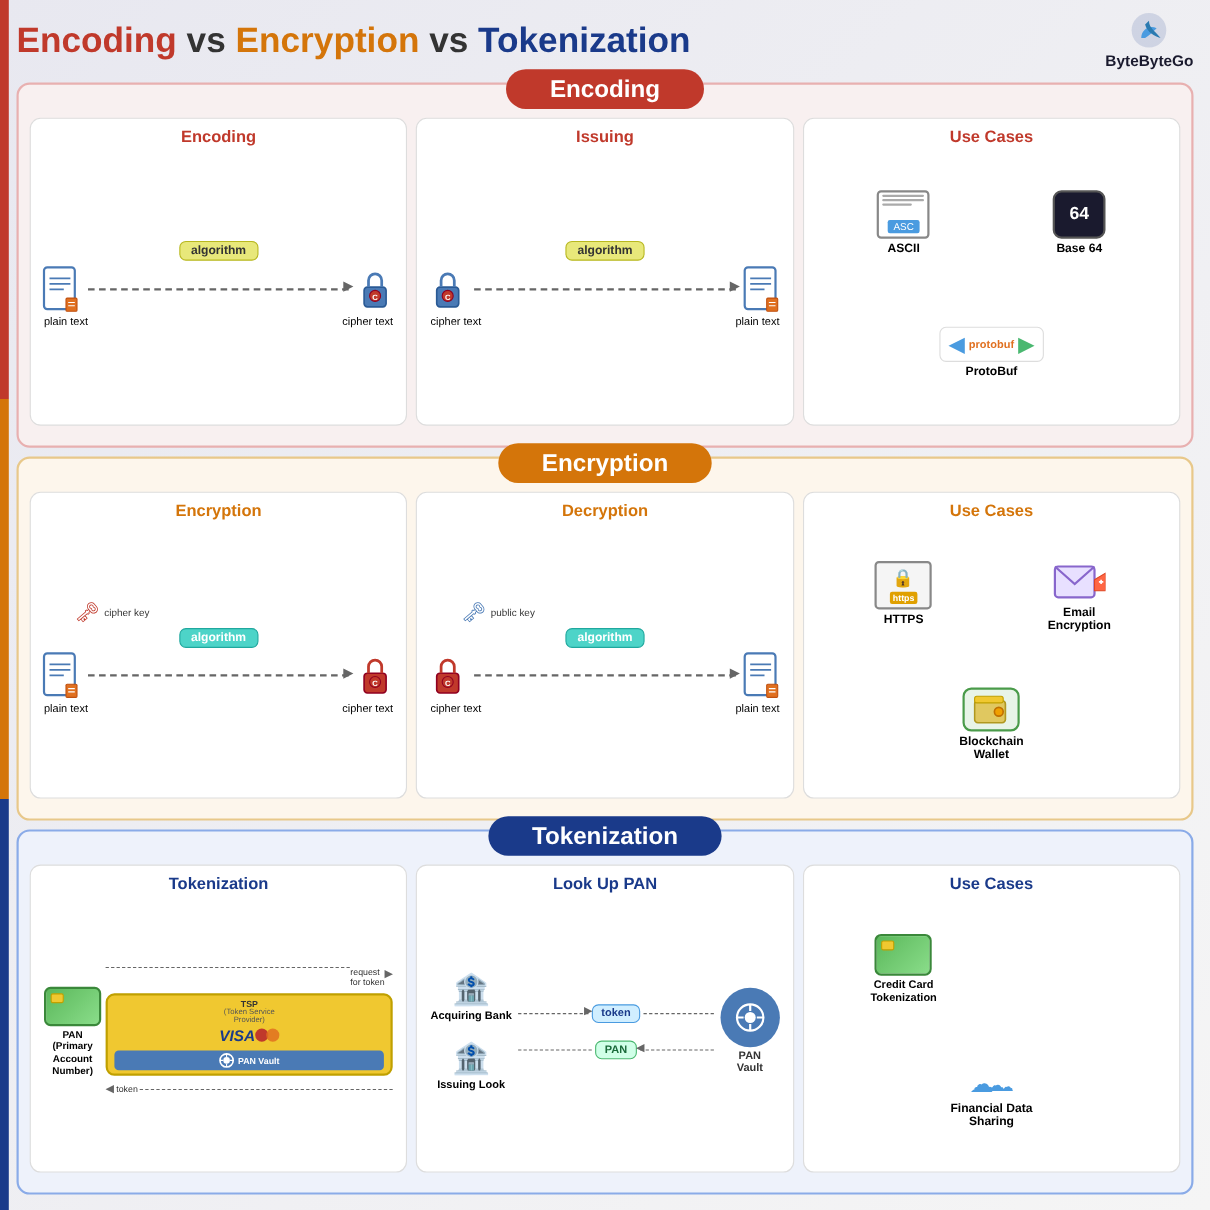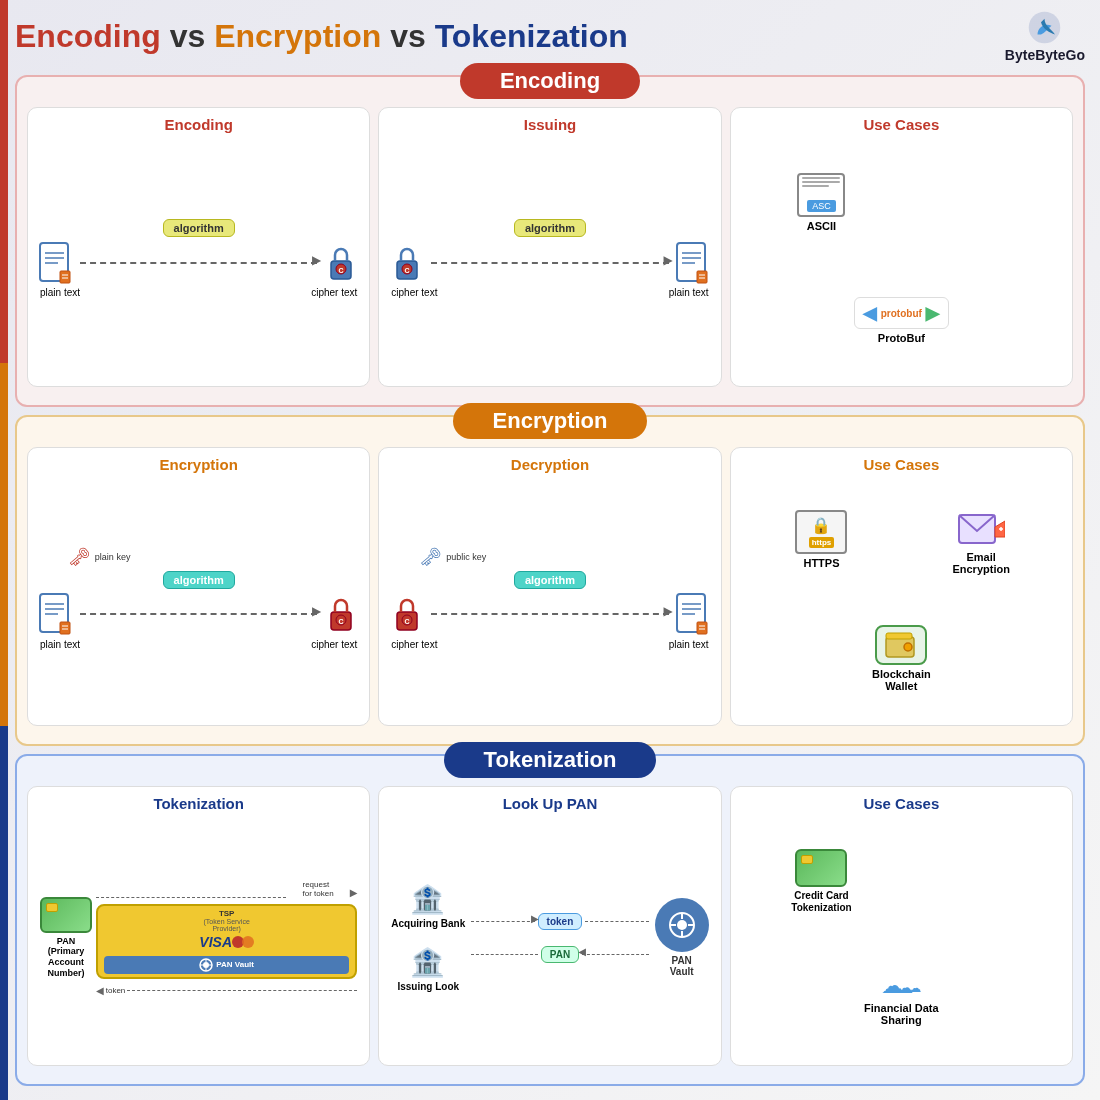--- a/index.html
+++ b/index.html
@@ -245,20 +245,26 @@
               <div style="position:absolute; top:2px; left:3px; right:3px; display:flex; flex-direction:column; gap:2px;">
                 <div style="height:2px; background:#aaa; border-radius:1px;"></div>
                 <div style="height:2px; background:#aaa; border-radius:1px;"></div>
                 <div style="height:2px; background:#aaa; width:70%; border-radius:1px;"></div>
               </div>
               <div style="background:#4a9be0; color:white; font-size:9px; font-weight:400; padding:1px 5px; border-radius:2px;">ASC</div>
             </div>
             <span style="font-size:11px; font-weight:600;">ASCII</span>
           </div>
 
+          <div style="display:flex; flex-direction:column; align-items:center; gap:3px;">
+            <div style="width:48px; height:44px; background:#1a1a2e; border-radius:8px; display:flex; align-items:center; justify-content:center; border:2px solid #555;">
+              <span style="font-size:16px; font-weight:900; color:white;">64</span>
+            </div>
+            <span style="font-size:11px; font-weight:600;">Base 64</span>
+          </div>
 
           <div style="display:flex; flex-direction:column; align-items:center; gap:3px; grid-column:1/-1;">
             <div style="background:white; border:1.5px solid #ddd; border-radius:6px; padding:4px 8px; display:flex; align-items:center; gap:4px;">
               <span style="color:#4a9be0; font-size:18px; font-weight:900;">◀</span>
               <span style="font-size:10px; font-weight:700; color:#e07020;">protobuf</span>
               <span style="color:#4ab870; font-size:18px; font-weight:900;">▶</span>
             </div>
             <span style="font-size:11px; font-weight:600;">ProtoBuf</span>
           </div>
         </div>
@@ -272,21 +278,21 @@
     </div>
     <div class="panels-row">
 
       <div class="panel">
         <div class="panel-title panel-title-orange">Encryption</div>
         <div class="diagram">
           <div style="width:100%; display:flex; flex-direction:column; align-items:center; flex:1; justify-content:center; gap:3px;">
 
             <div style="display:flex; align-items:center; gap:4px; align-self:flex-start; margin-left:30px;">
               <span style="font-size:18px; color:#c0392b;">🗝</span>
-              <span style="font-size:9px; color:#333;">plain key</span>
+              <span style="font-size:9px; color:#333;">cipher key</span>
             </div>
 
             <div style="background:#4dd4c8; border:1.5px solid #20a89e; border-radius:6px; padding:2px 10px; font-size:11px; font-weight:700; color:white; align-self:center;">algorithm</div>
             <div style="display:flex; align-items:center; gap:6px; width:100%; justify-content:center;">
               <svg width="36" height="44" viewBox="0 0 36 44">
                 <rect x="2" y="2" width="28" height="38" rx="3" fill="white" stroke="#4a7ab5" stroke-width="2"></rect>
                 <line x1="7" y1="12" x2="26" y2="12" stroke="#4a7ab5" stroke-width="1.5"></line>
                 <line x1="7" y1="17" x2="26" y2="17" stroke="#4a7ab5" stroke-width="1.5"></line>
                 <line x1="7" y1="22" x2="20" y2="22" stroke="#4a7ab5" stroke-width="1.5"></line>
                 <rect x="22" y="30" width="10" height="12" rx="1" fill="#e07020" stroke="#c05010" stroke-width="1"></rect>
@@ -403,21 +409,21 @@
           <div style="display:flex; flex-direction:column; align-items:center; gap:3px;">
 
             <div style="width:52px; height:36px; background:linear-gradient(135deg, #5bb85b, #8add8a); border-radius:6px; border:2px solid #3a883a; padding:4px;">
               <div style="width:12px; height:9px; background:#f0c830; border-radius:2px; border:1px solid #c0a000;"></div>
             </div>
             <span style="font-size:9px; text-align:center; line-height:1.2; font-weight:600;">PAN<br>(Primary<br>Account<br>Number)</span>
           </div>
 
           <div style="flex:1; display:flex; flex-direction:column; gap:6px; align-items:center;">
 
-            <div style="display:flex; align-items:flex-end; width:100%; gap:16px;">
+            <div style="display:flex; align-items:flex-start; width:100%; gap:0;">
               <div style="flex:1; border-top:1.5px dashed #666;"></div>
               <span style="font-size:8px; color:#333; white-space:nowrap;">request<br>for token</span>
               <span style="font-size:10px; color:#666;">▶</span>
             </div>
 
             <div style="background:#f0c830; border:2px solid #c0a000; border-radius:8px; padding:3px 6px; text-align:center; width:100%;">
               <div style="font-size:8px; font-weight:700; color:#333;">TSP</div>
               <div style="font-size:7px; color:#555;">(Token Service<br>Provider)</div>
               <div style="display:flex; align-items:center; justify-content:center; gap:2px; margin-top:2px;">
                 <span style="font-size:14px; font-weight:900; color:#1a3a8a; font-style:italic;">VISA</span>

